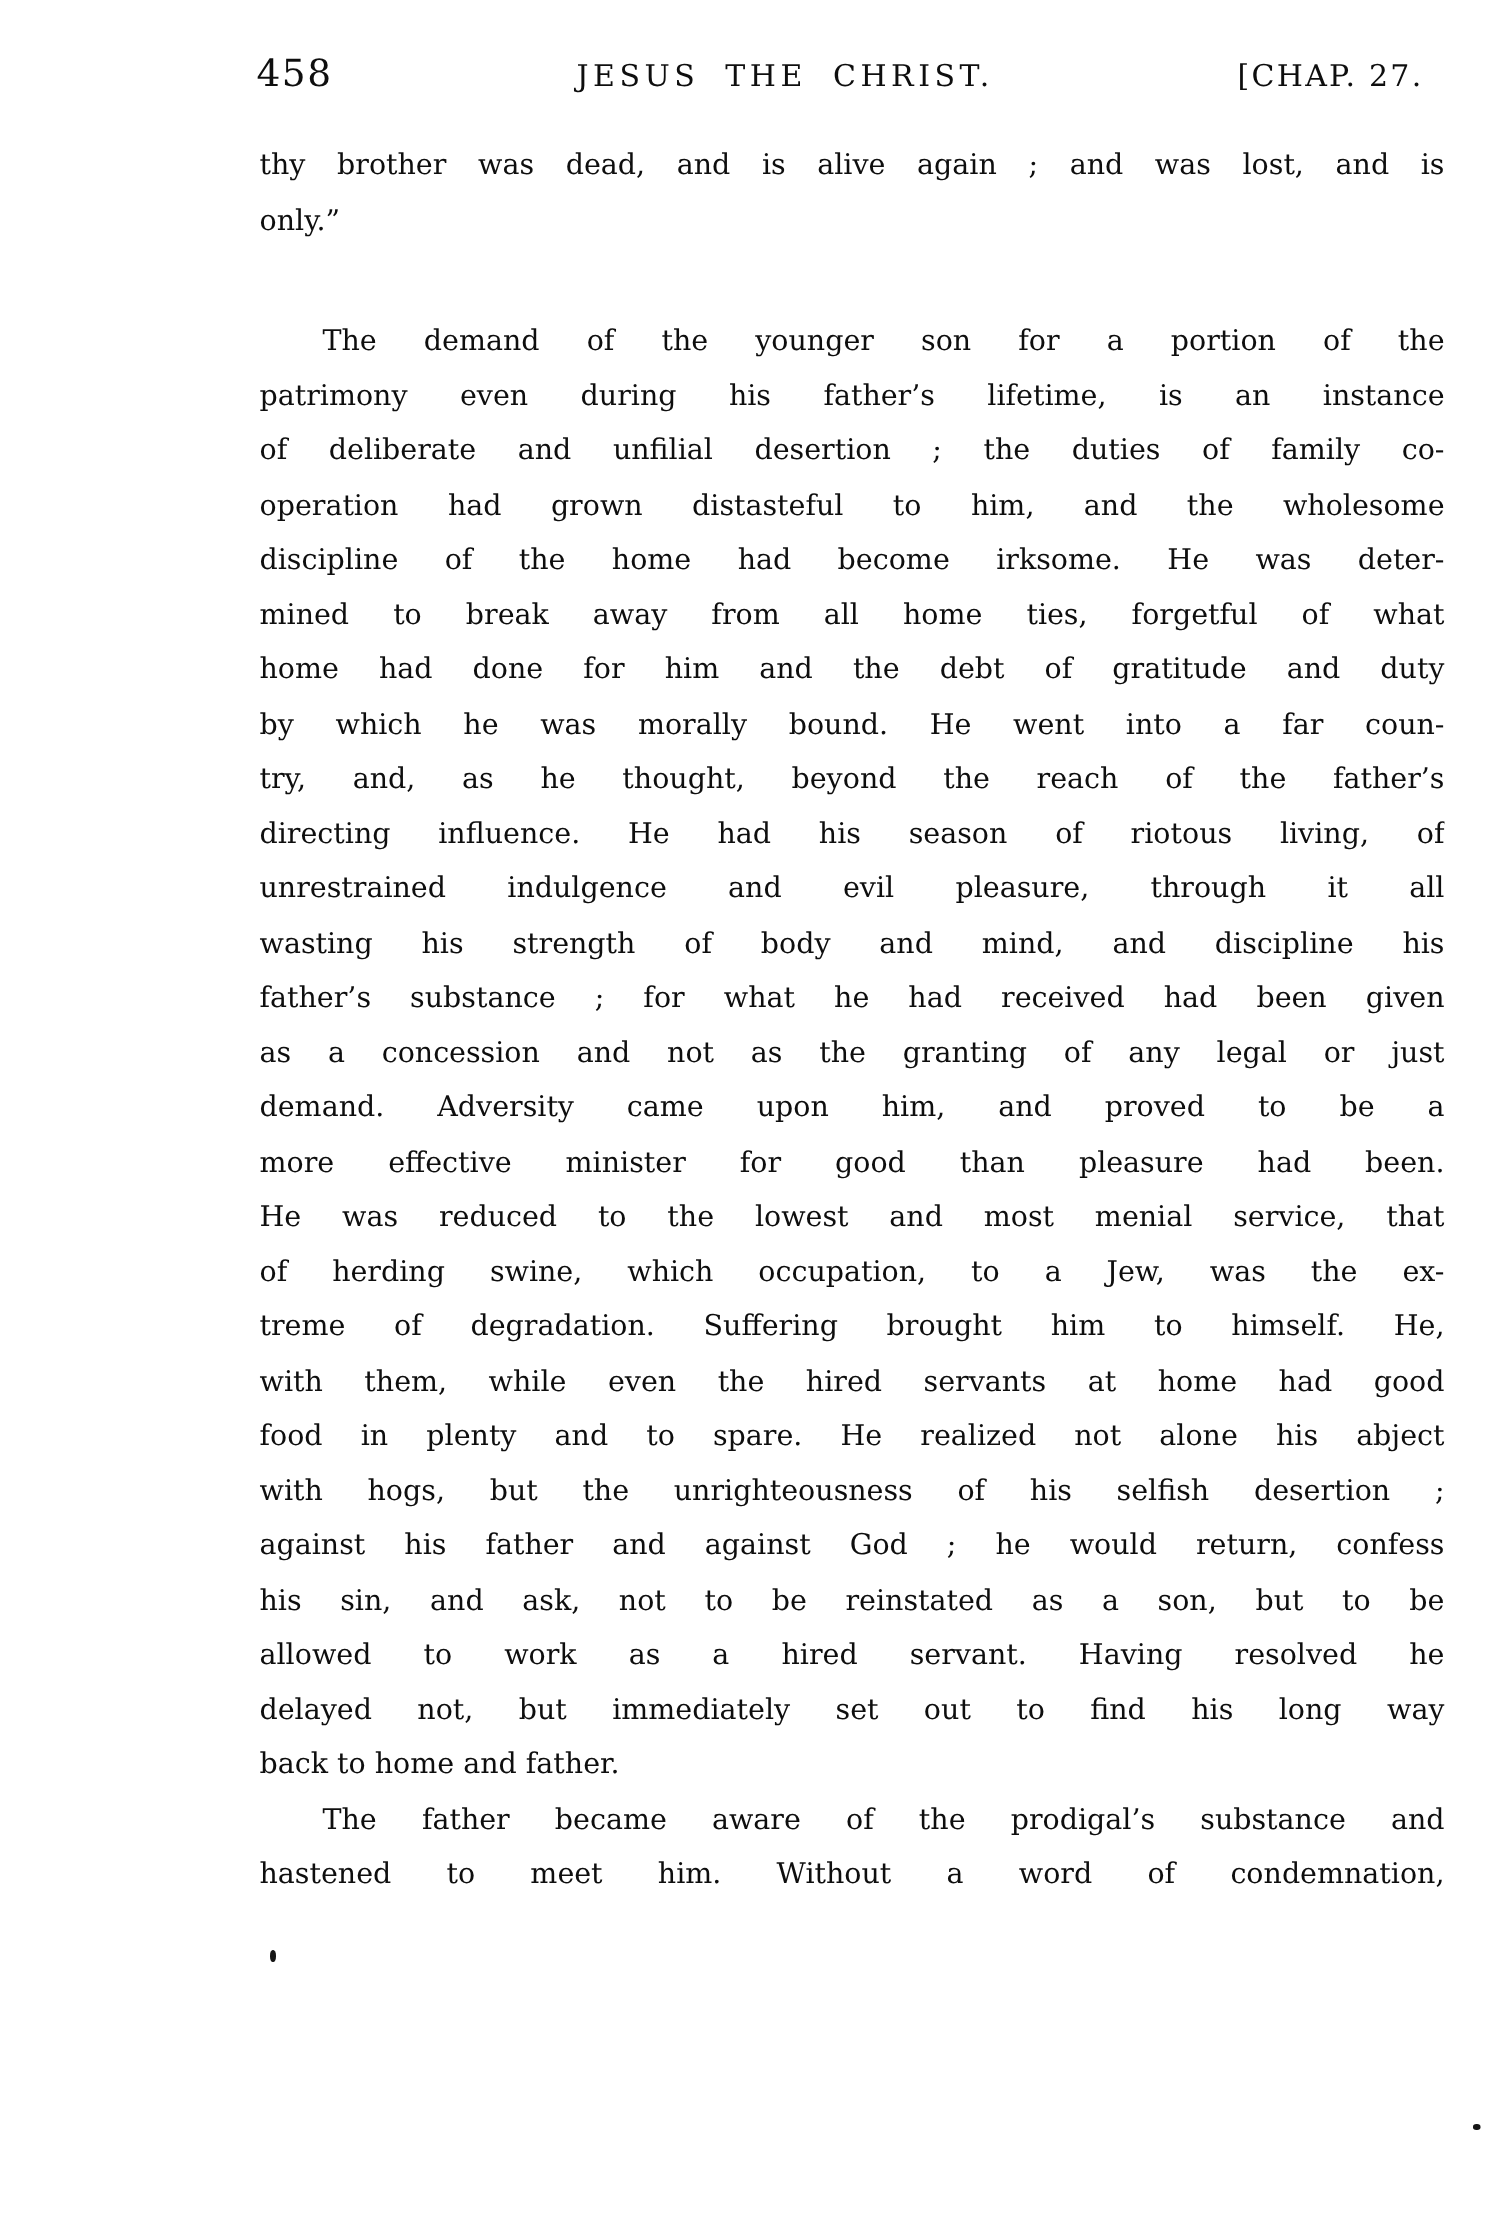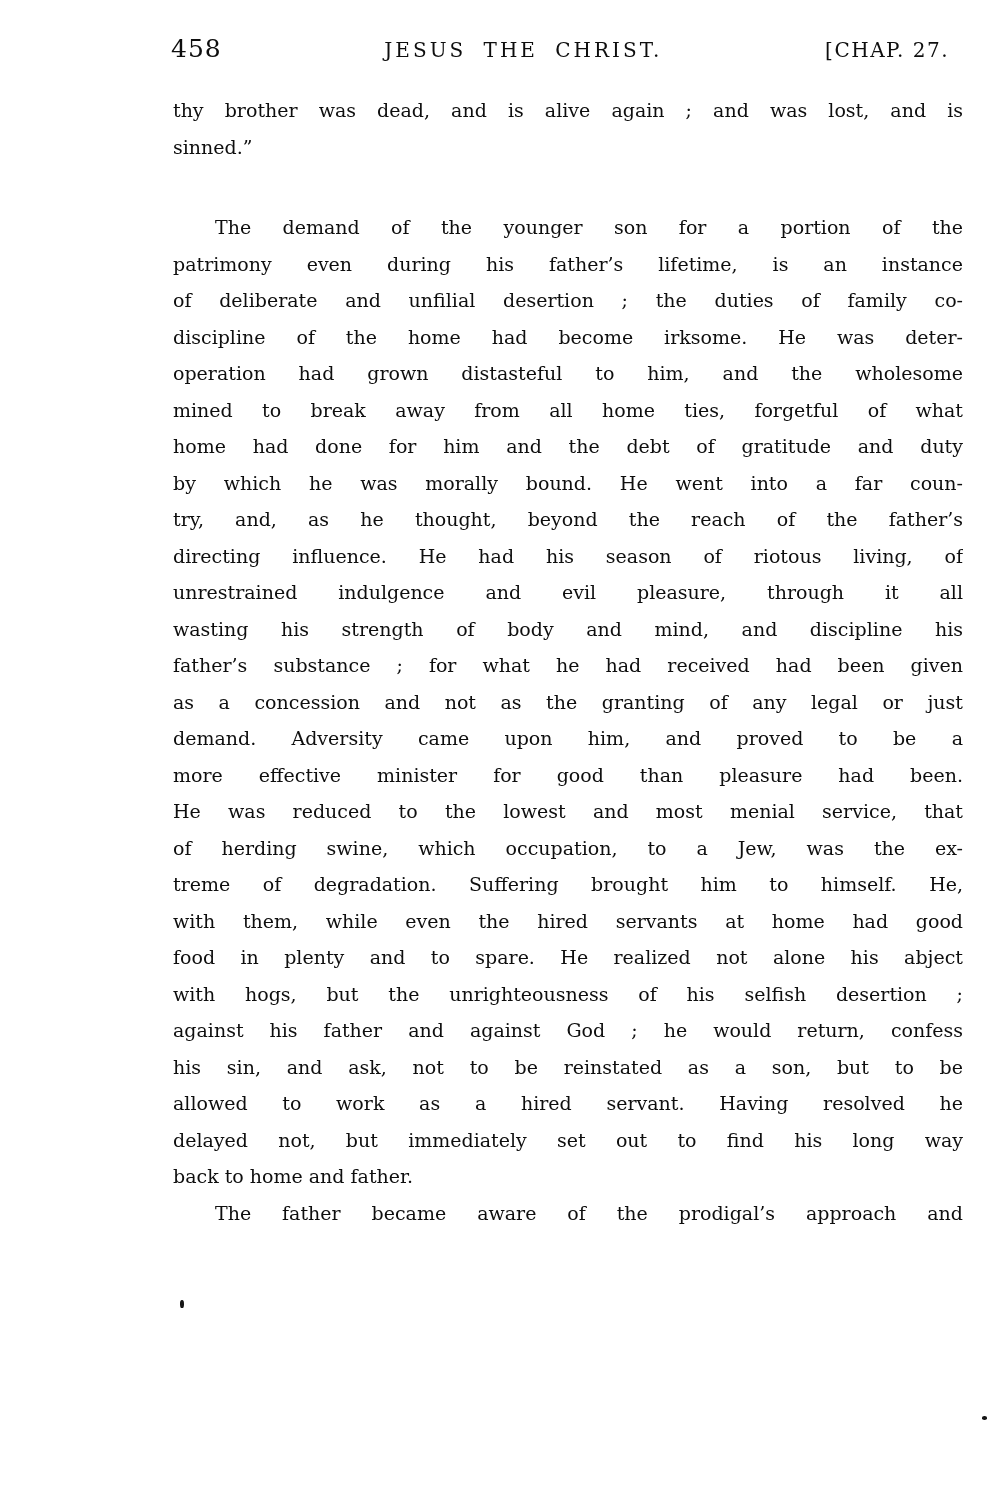--- a/index.html
+++ b/index.html
@@ -73,28 +73,28 @@
 
   <div class="running-header">
     <span class="page-number">458</span>
     <span class="running-title">JESUS THE CHRIST.</span>
     <span class="chapter-ref">[CHAP. 27.</span>
   </div>
 
   <div class="text-body">
       <div class="paragraph">
         <div class="line">thy brother was dead, and is alive again ; and was lost, and is</div>
-        <div class="line line-last">sinned.”</div>
+        <div class="line line-last">only.”</div>
       </div>
       <div class="paragraph">
         <div class="line line-indent">The demand of the younger son for a portion of the</div>
         <div class="line">patrimony even during his father’s lifetime, is an instance</div>
         <div class="line">of deliberate and unfilial desertion ; the duties of family co-</div>
+        <div class="line">operation had grown distasteful to him, and the wholesome</div>
         <div class="line">discipline of the home had become irksome. He was deter-</div>
-        <div class="line">operation had grown distasteful to him, and the wholesome</div>
         <div class="line">mined to break away from all home ties, forgetful of what</div>
         <div class="line">home had done for him and the debt of gratitude and duty</div>
         <div class="line">by which he was morally bound. He went into a far coun-</div>
         <div class="line">try, and, as he thought, beyond the reach of the father’s</div>
         <div class="line">directing influence. He had his season of riotous living, of</div>
         <div class="line">unrestrained indulgence and evil pleasure, through it all</div>
         <div class="line">wasting his strength of body and mind, and discipline his</div>
         <div class="line">father’s substance ; for what he had received had been given</div>
         <div class="line">as a concession and not as the granting of any legal or just</div>
         <div class="line">demand. Adversity came upon him, and proved to be a</div>
@@ -105,19 +105,20 @@
         <div class="line">with them, while even the hired servants at home had good</div>
         <div class="line">food in plenty and to spare. He realized not alone his abject</div>
         <div class="line">with hogs, but the unrighteousness of his selfish desertion ;</div>
         <div class="line">against his father and against God ; he would return, confess</div>
         <div class="line">his sin, and ask, not to be reinstated as a son, but to be</div>
         <div class="line">allowed to work as a hired servant. Having resolved he</div>
         <div class="line">delayed not, but immediately set out to find his long way</div>
         <div class="line line-last">back to home and father.</div>
       </div>
       <div class="paragraph">
-        <div class="line line-indent">The father became aware of the prodigal’s approach and</div>
+        <div class="line line-indent">The father became aware of the prodigal’s substance and</div>
+        <div class="line">hastened to meet him. Without a word of condemnation,</div>
       </div>
     </div>
 
 <div class="speck" style="left: 161px; top: 1300px; width: 4px; height: 8px;"></div>
     <div class="speck" style="left: 963px; top: 1416px; width: 5px; height: 4px;"></div>
   </div>
 
 </body></html>

